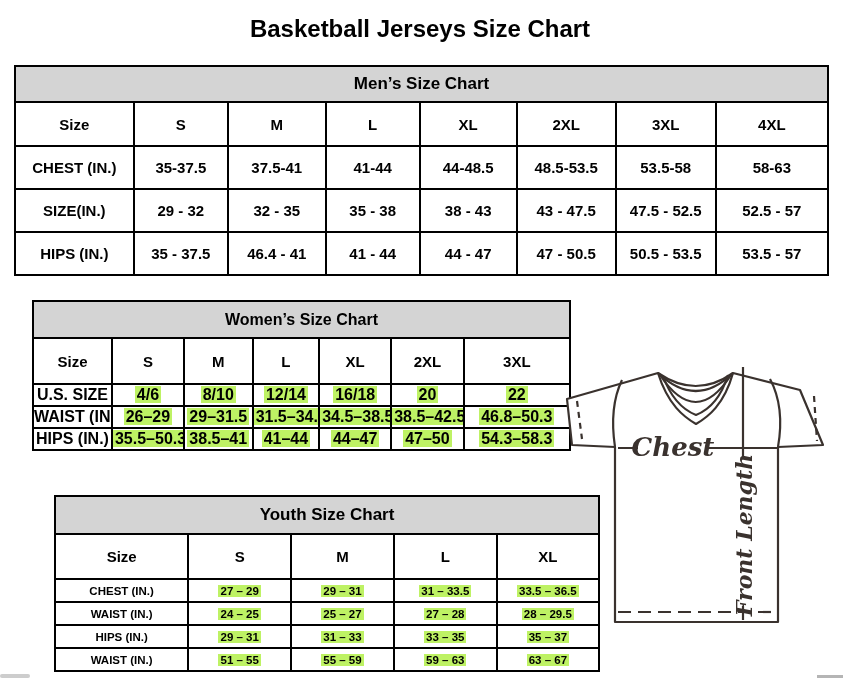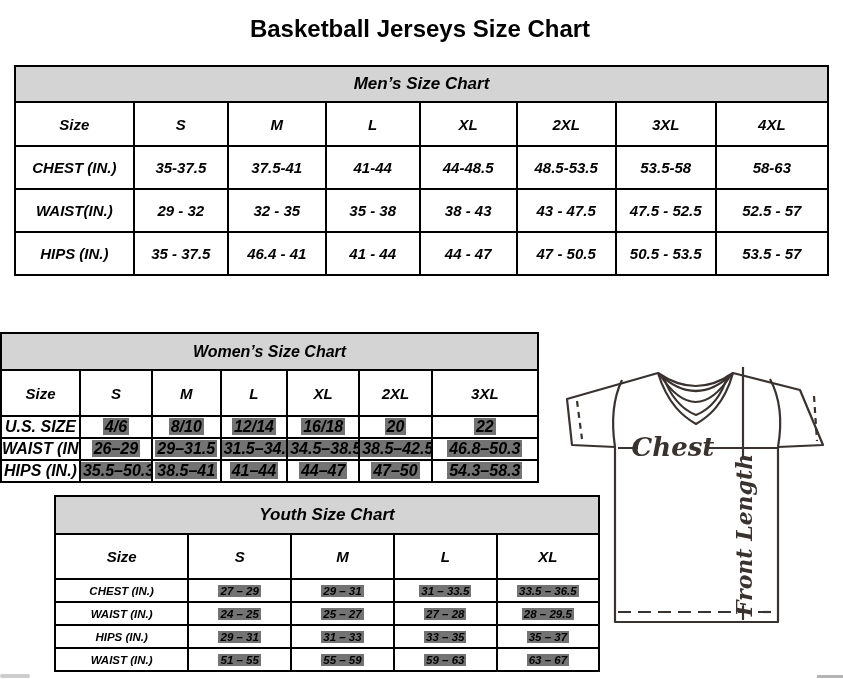--- a/index.html
+++ b/index.html
@@ -5,48 +5,48 @@
   html,body { margin:0; padding:0; }
   body {
     width:843px; height:679px; position:relative; overflow:hidden;
     background:#ffffff; color:#000;
     font-family:"Liberation Sans", sans-serif;
   }
   #page-title {
     position:absolute; top:6px; left:0; width:822px; margin:9px;
     text-align:center; font-size:24px; font-weight:bold;
   }
-  .chart { position:absolute;font-style:italic; }
+  .chart { position:absolute; }
   .chart-title {
     background:#d4d4d4; border:2px solid #000; border-bottom:none;
     display:flex; align-items:center; justify-content:center;
     font-weight:bold; box-sizing:border-box;
   }
   table.grid { border-collapse:collapse; table-layout:fixed; width:100%; }
   table.grid th, table.grid td {
     border:2px solid #000; text-align:center; vertical-align:middle;
     font-weight:bold; padding:0; overflow:hidden; white-space:nowrap;
   }
   
   #men-chart { left:14px; top:65px; width:815px; }
   #men-chart .chart-title { height:36px; font-size:17px; }
   #men-chart thead th { height:42px; font-size:15px; }
   #men-chart tbody th, #men-chart tbody td { height:41px; font-size:15px; }
   
-  #women-chart { left:0; top:300px; width:539px;margin-top:32px; }
+  #women-chart { left:32px; top:300px; width:539px; }
   #women-chart .chart-title { height:37px; font-size:16px; }
   #women-chart thead th { height:44px; font-size:15px; }
   #women-chart tbody th, #women-chart tbody td { height:20px; font-size:16px; }
   
   #youth-chart { left:14px; top:495px; width:546px;padding-left:40px; }
   #youth-chart .chart-title { height:38px; font-size:17px; }
   #youth-chart thead th { height:43px; font-size:15px; }
   #youth-chart tbody th, #youth-chart tbody td { height:21px; font-size:11.5px; }
 
-  .hl { background:#737373; padding:0 2px;text-align:right; }
+  .hl { background:#bef264; padding:0 2px;text-align:right; }
 
   
   #jersey-svg { position:absolute; left:556px; top:357px; }
   .shirt-stroke { fill:none; stroke:#3a322e; stroke-width:2.2; stroke-linejoin:round; stroke-linecap:butt; }
   .shirt-fill { fill:#ffffff; stroke:#3a322e; stroke-width:2.2; stroke-linejoin:round; }
   .measure-text {
     font-family:"DejaVu Serif", serif; font-style:italic; font-weight:bold;
     fill:#3a322e;
   }
   
@@ -88,21 +88,21 @@
         <th>CHEST (IN.)</th>
         <td>35-37.5</td>
         <td>37.5-41</td>
         <td>41-44</td>
         <td>44-48.5</td>
         <td>48.5-53.5</td>
         <td>53.5-58</td>
         <td>58-63</td>
       </tr>
       <tr>
-        <th>WAIST(IN.)</th>
+        <th>SIZE(IN.)</th>
         <td>29 - 32</td>
         <td>32 - 35</td>
         <td>35 - 38</td>
         <td>38 - 43</td>
         <td>43 - 47.5</td>
         <td>47.5 - 52.5</td>
         <td>52.5 - 57</td>
       </tr>
       <tr>
         <th>HIPS (IN.)</th>

